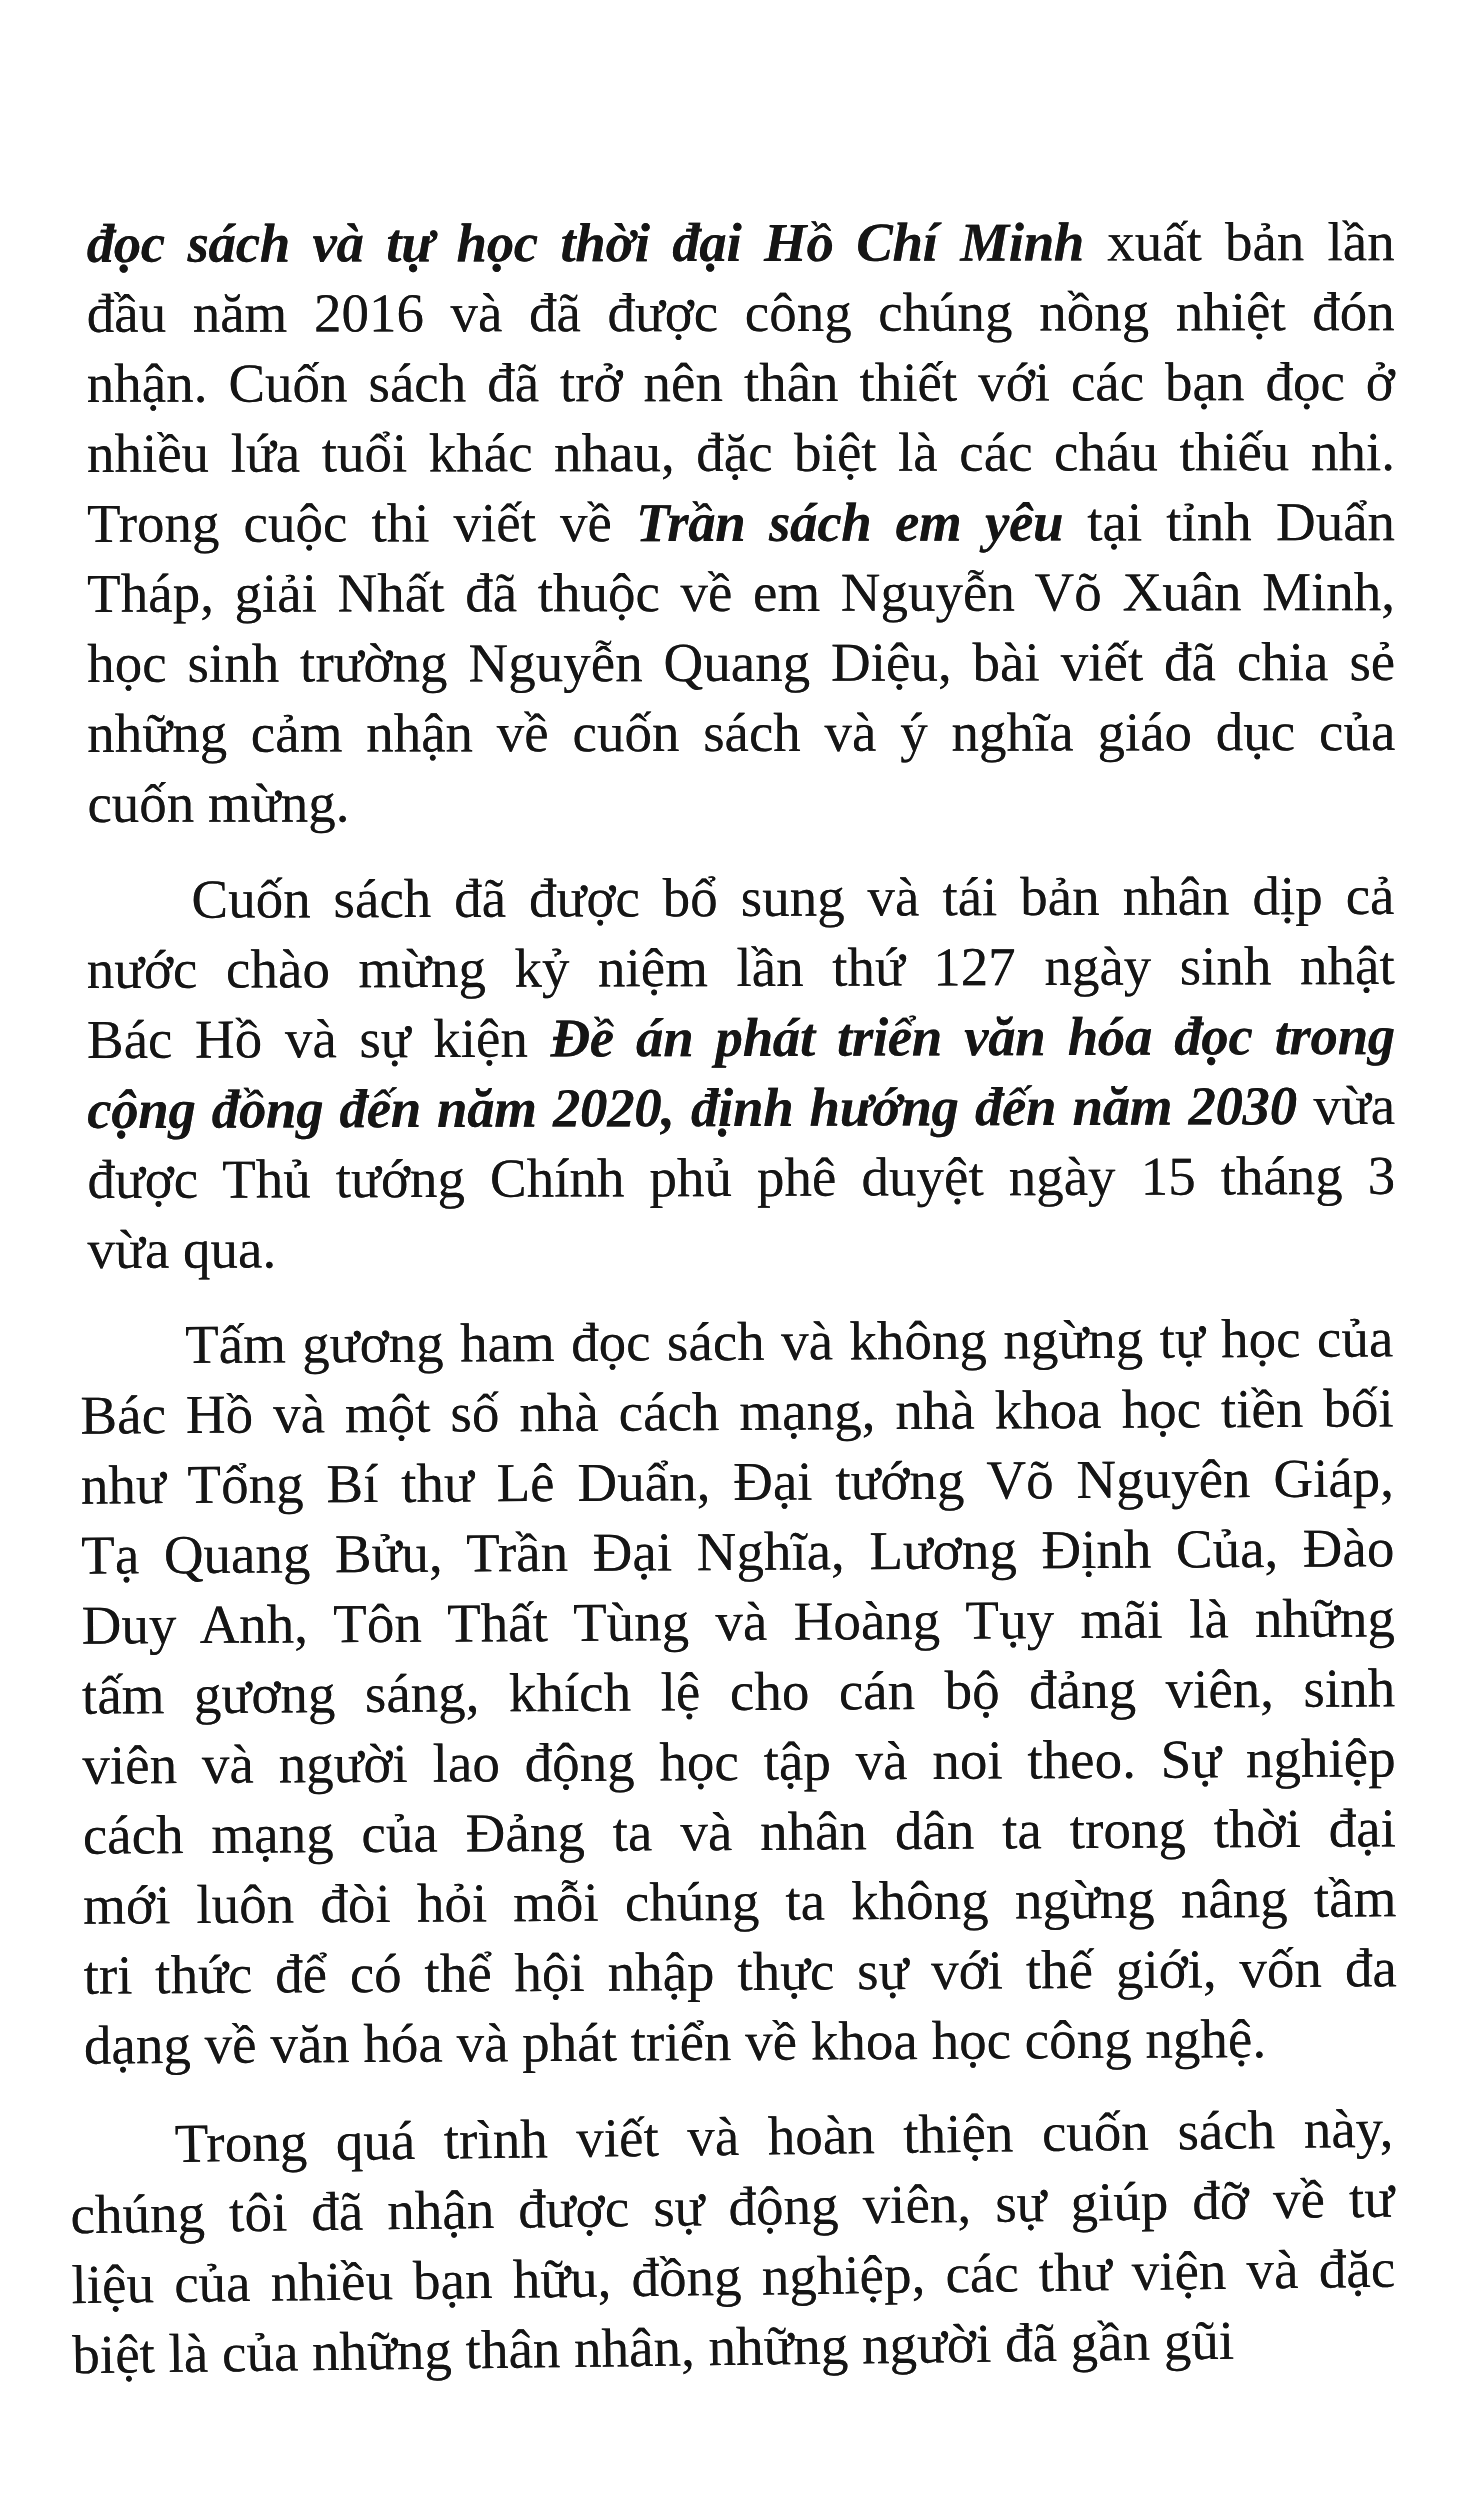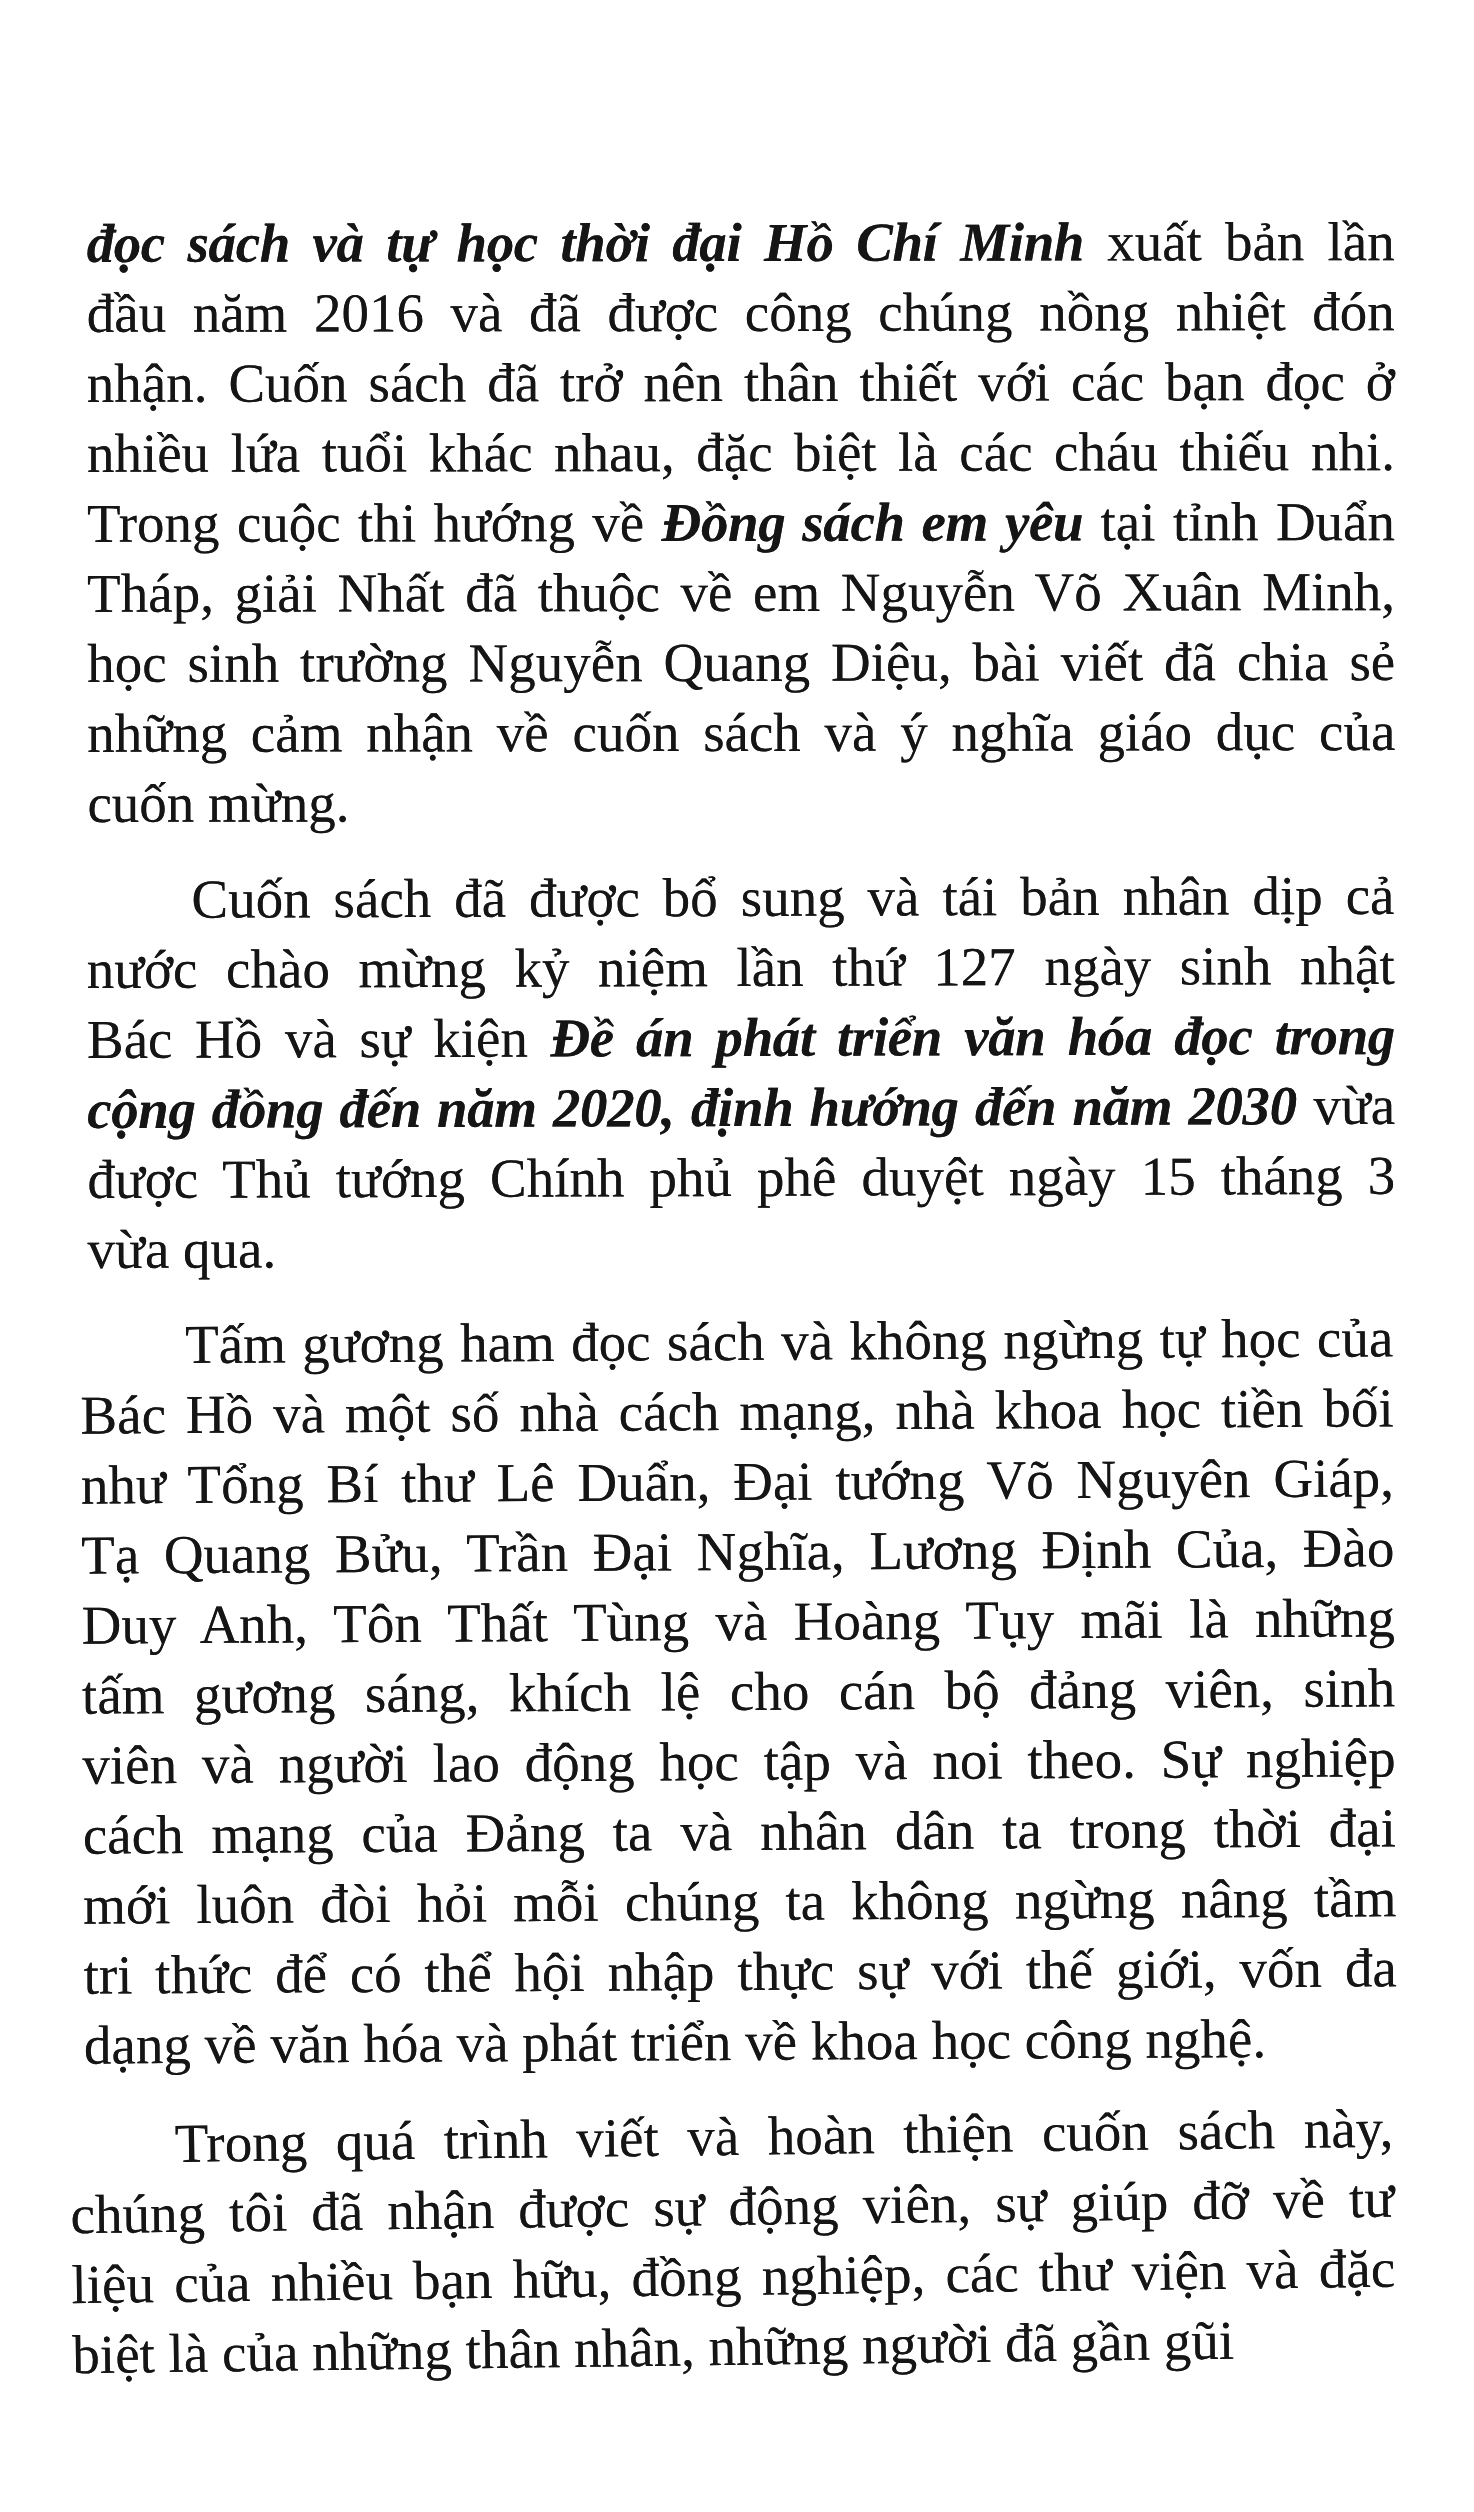--- a/index.html
+++ b/index.html
@@ -53,21 +53,21 @@
 </head>
 <body>
 
 <div class="page">
   <div class="page-text">
       <div class="paragraph p0">
         <div class="line"><span class="run em">đọc sách và tự học thời đại Hồ Chí Minh</span><span class="run"> xuất bản lần</span></div>
         <div class="line"><span class="run">đầu năm 2016 và đã được công chúng nồng nhiệt đón</span></div>
         <div class="line"><span class="run">nhận. Cuốn sách đã trở nên thân thiết với các bạn đọc ở</span></div>
         <div class="line"><span class="run">nhiều lứa tuổi khác nhau, đặc biệt là các cháu thiếu nhi.</span></div>
-        <div class="line"><span class="run">Trong cuộc thi hướng về </span><span class="run em">Đồng sách em yêu</span><span class="run"> tại tỉnh Duẩn</span></div>
+        <div class="line"><span class="run">Trong cuộc thi viết về </span><span class="run em">Trần sách em yêu</span><span class="run"> tại tỉnh Duẩn</span></div>
         <div class="line"><span class="run">Tháp, giải Nhất đã thuộc về em Nguyễn Võ Xuân Minh,</span></div>
         <div class="line"><span class="run">học sinh trường Nguyễn Quang Diệu, bài viết đã chia sẻ</span></div>
         <div class="line"><span class="run">những cảm nhận về cuốn sách và ý nghĩa giáo dục của</span></div>
         <div class="line last"><span class="run">cuốn mừng.</span></div>
       </div>
       <div class="paragraph p1">
         <div class="line indent"><span class="run">Cuốn sách đã được bổ sung và tái bản nhân dịp cả</span></div>
         <div class="line"><span class="run">nước chào mừng kỷ niệm lần thứ 127 ngày sinh nhật</span></div>
         <div class="line"><span class="run">Bác Hồ và sự kiện </span><span class="run em">Đề án phát triển văn hóa đọc trong</span></div>
         <div class="line"><span class="run em">cộng đồng đến năm 2020, định hướng đến năm 2030</span><span class="run"> vừa</span></div>

